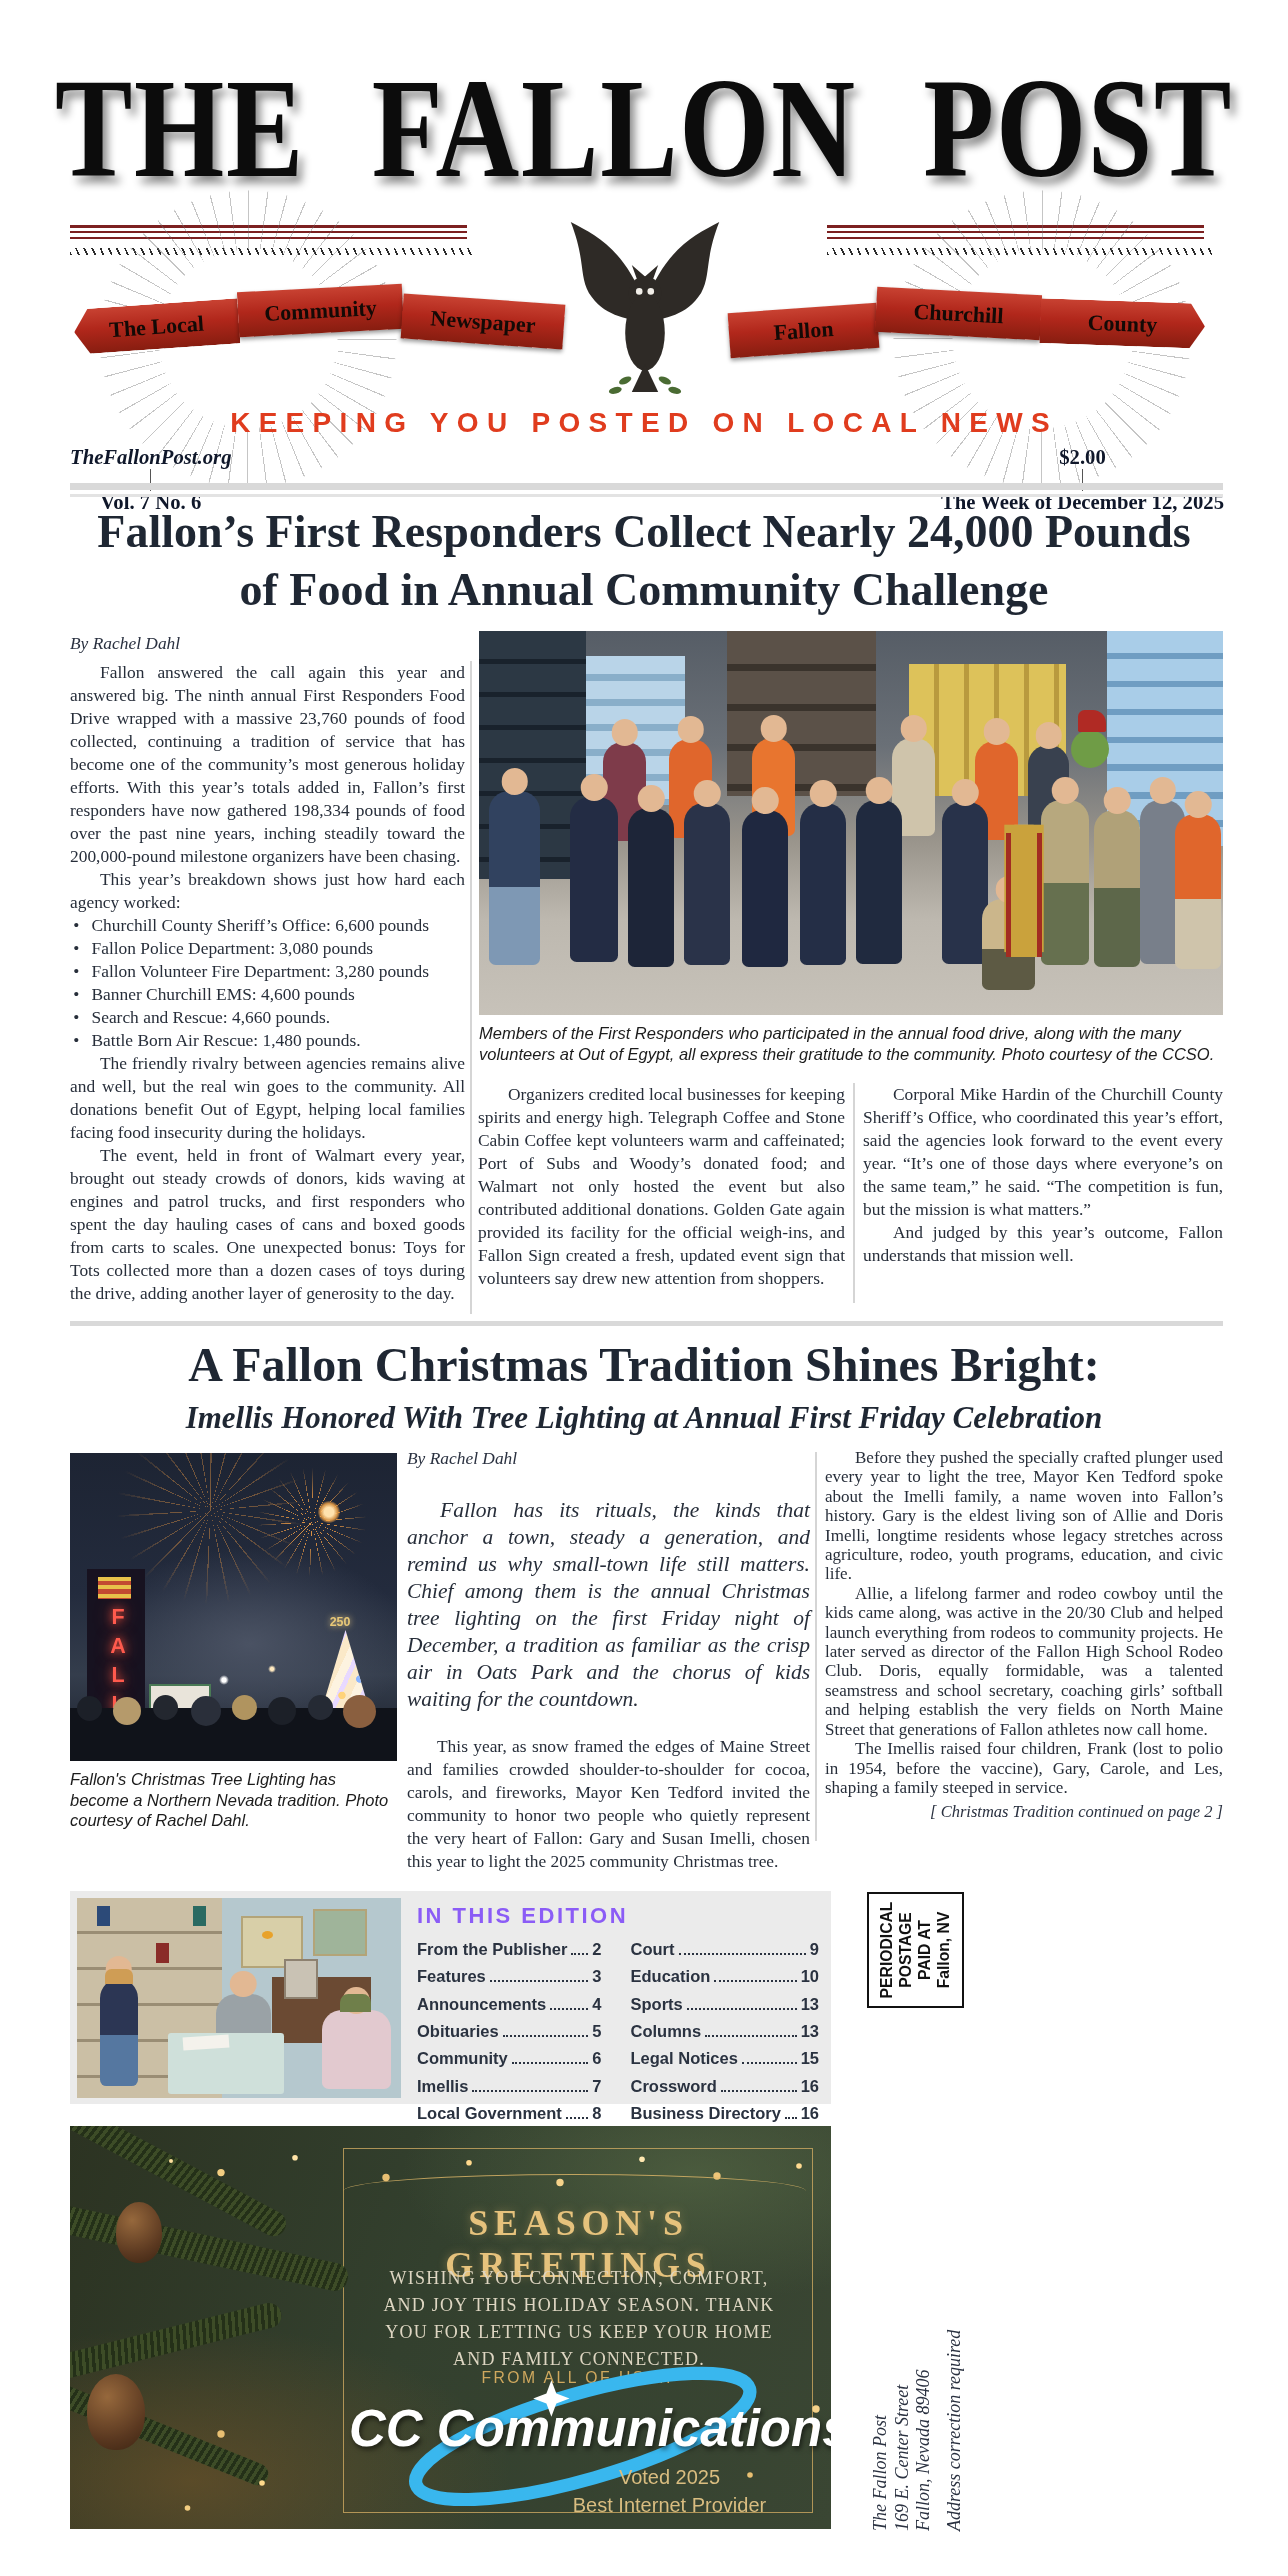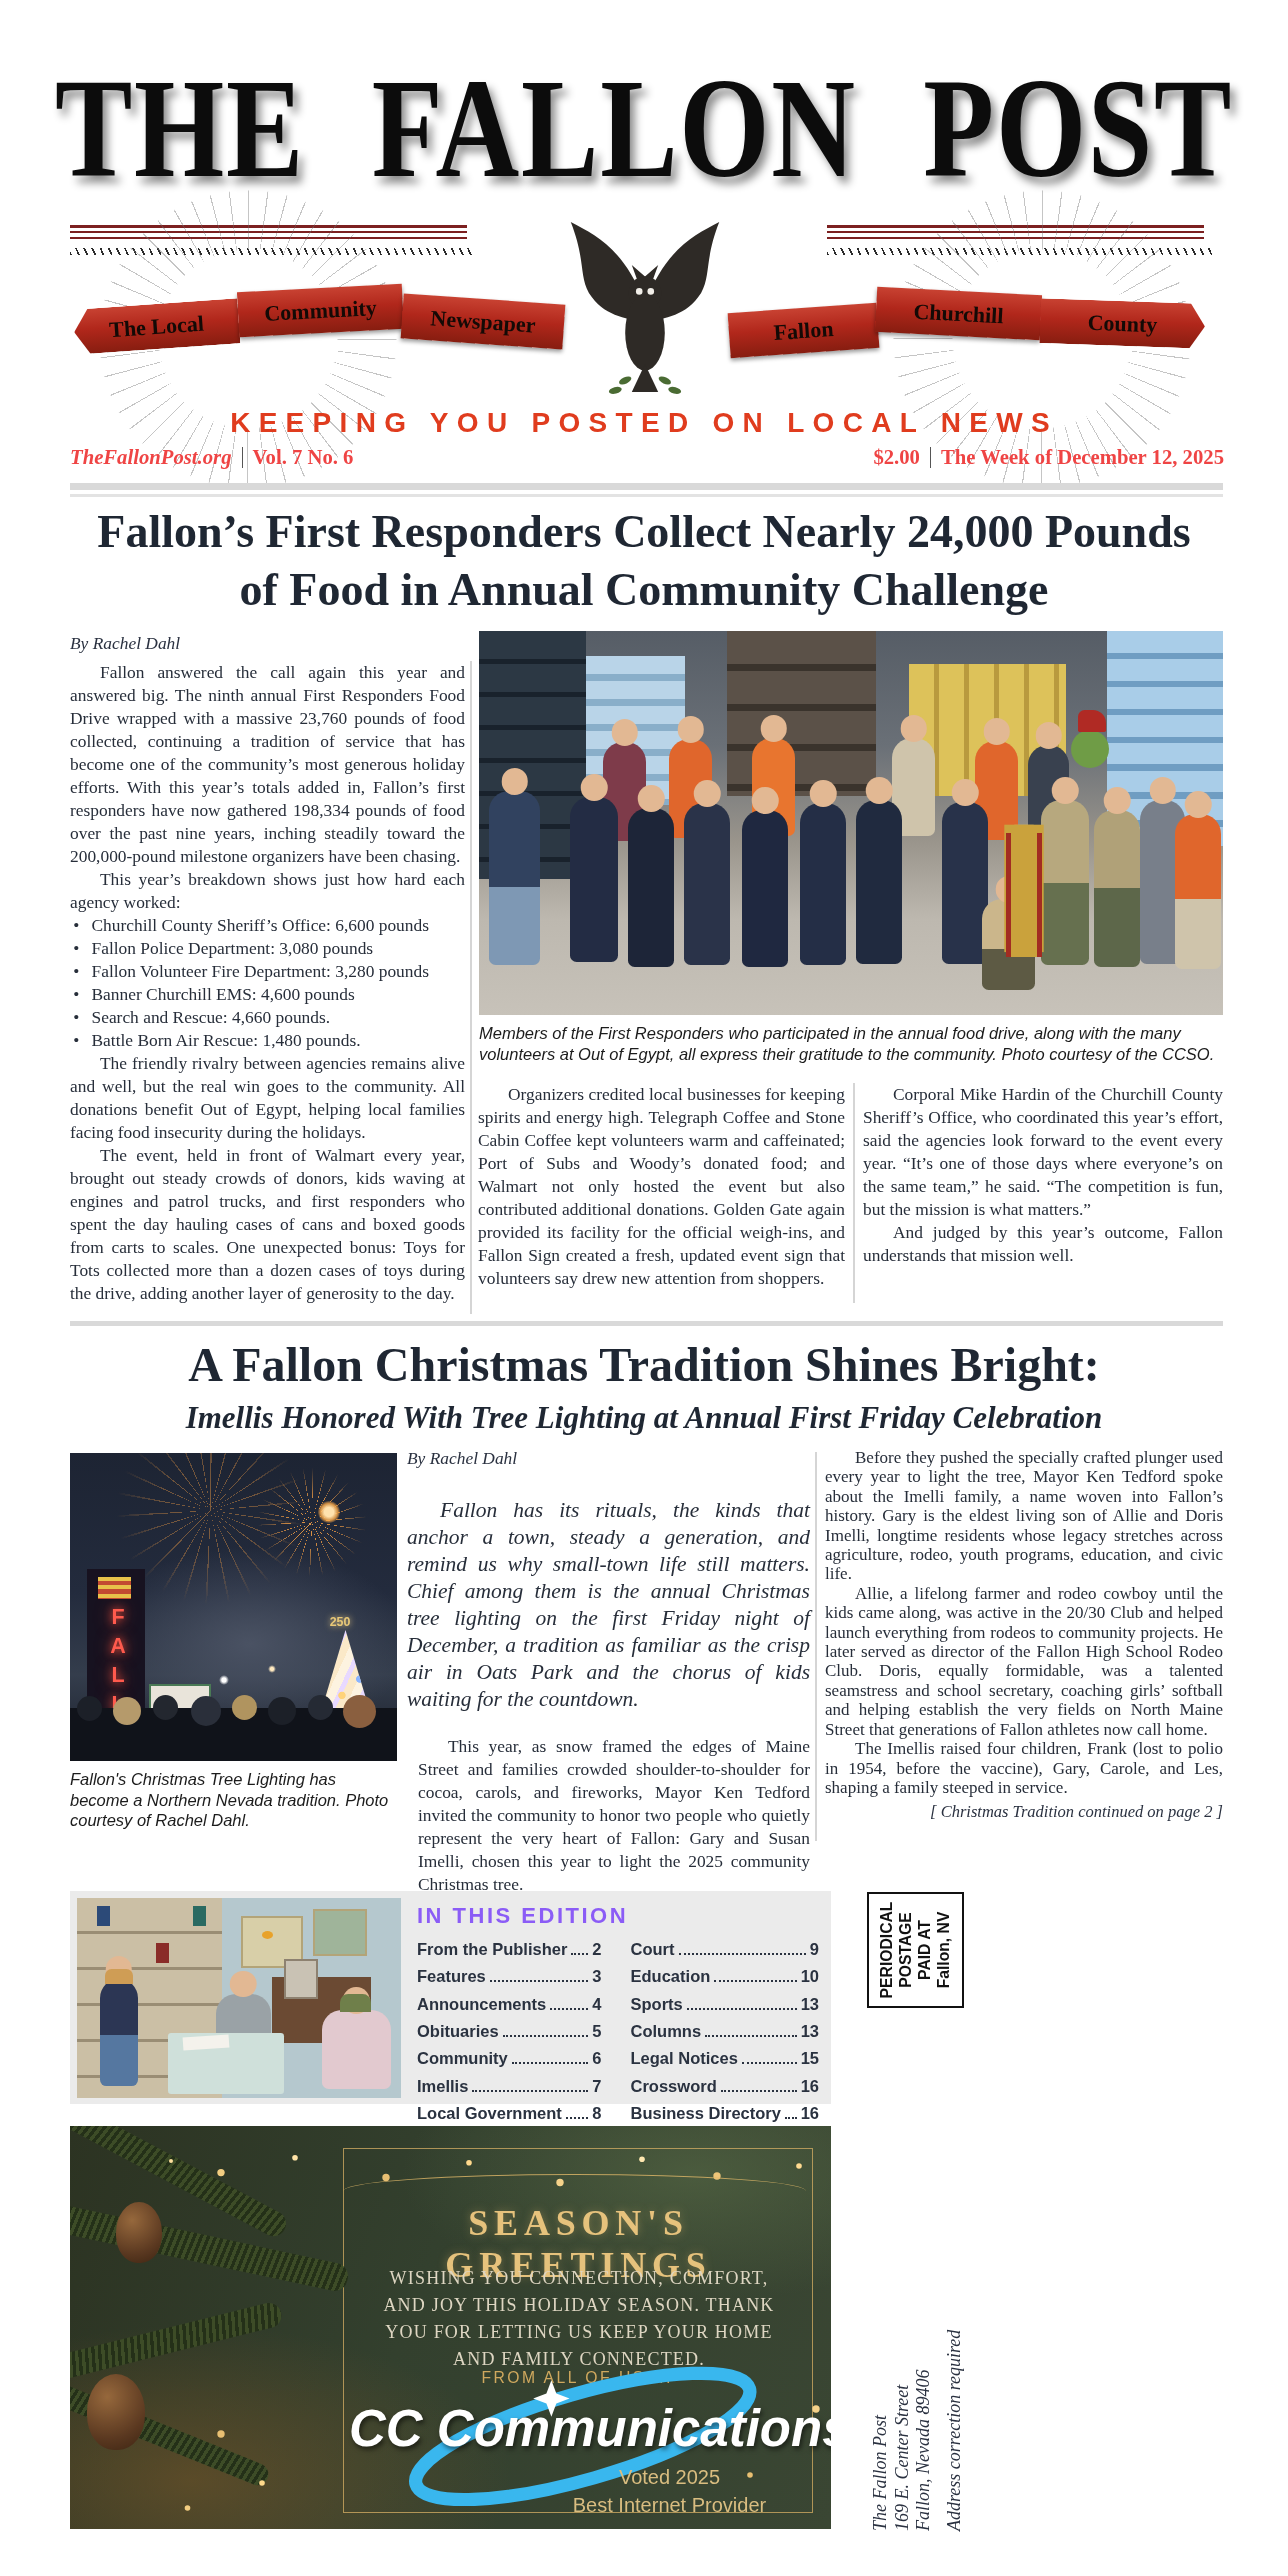--- a/index.html
+++ b/index.html
@@ -18,21 +18,21 @@
     -webkit-mask:radial-gradient(circle,rgba(0,0,0,0) 0 42%,#000 43% 70%,rgba(0,0,0,0) 71%);
             mask:radial-gradient(circle,rgba(0,0,0,0) 0 42%,#000 43% 70%,rgba(0,0,0,0) 71%);}
   .ribbon{position:absolute;height:45px;display:flex;align-items:center;justify-content:center;
     background:linear-gradient(180deg,#c84232 0%,#b1271b 45%,#871d10 100%);
     box-shadow:0 2.5px 4.1px rgba(0,0,0,.4);color:#140a06;font-weight:700;font-size:22px;
     font-family:"Liberation Serif",serif;}
   .tail-l{clip-path:polygon(9% 0,100% 0,100% 100%,9% 100%,0 50%);}
   .tail-r{clip-path:polygon(0 0,91% 0,100% 50%,91% 100%,0 100%);}
   .tagline{width:100%;text-align:center;font-family:"Liberation Sans",sans-serif;font-weight:700;
     font-size:28px;letter-spacing:8.3px;color:#e03c1e;}
-  .infobar{font-weight:700;font-size:20.7px;color:#ef4444;display:flex;align-items:center;}
+  .infobar{font-weight:700;font-size:20.7px;color:#0f172a;display:flex;align-items:center;flex-direction:column;}
   .divider{display:inline-block;width:0;border-left:1.7px solid #555;height:21.5px;margin:0 10px;}
   .grayrule{background:#d9d9d9;}
   .grayrule2{background:#e3e3e3;}
 
   
   .headline{width:100%;text-align:center;font-weight:700;color:#1f2733;font-size:46px;line-height:58px;}
   .byline{font-style:italic;font-size:17.4px;color:#2a3140;}
   .body-col{font-size:17.4px;line-height:23px;text-align:justify;}
   .para{text-indent:30px;margin:0;}
   .bullet{margin:0;padding-left:21.5px;position:relative;}
@@ -266,21 +266,21 @@
     <div class="abs" style="left:198px;bottom:36px;width:28px;height:28px;border-radius:50%;background:#1c2028;"></div>
     <div class="abs" style="left:238px;bottom:41px;width:25px;height:25px;border-radius:50%;background:#252a34;"></div>
     <div class="abs" style="left:273px;bottom:33px;width:33px;height:33px;border-radius:50%;background:#8a5f3f;"></div>
   </div>
 
   <div class="abs caption" style="left:70px;top:1769px;width:327px;">Fallon's Christmas Tree Lighting has become a Northern Nevada tradition. Photo courtesy of Rachel Dahl.</div>
 
   <div class="abs" style="left:407px;top:1448px;width:403px;">
     <div class="byline">By Rachel Dahl</div>
     <div class="lede" style="margin-top:28px;">Fallon has its rituals, the kinds that anchor a town, steady a generation, and remind us why small-town life still matters. Chief among them is the annual Christmas tree lighting on the first Friday night of December, a tradition as familiar as the crisp air in Oats Park and the chorus of kids waiting for the countdown.</div>
-    <div class="body-col" style="margin-top:21.5px;margin-left:11px;">
+    <div class="body-col" style="margin-top:21.5px;">
       <p class="para">This year, as snow framed the edges of Maine Street and families crowded shoulder-to-shoulder for cocoa, carols, and fireworks, Mayor Ken Tedford invited the community to honor two people who quietly represent the very heart of Fallon: Gary and Susan Imelli, chosen this year to light the 2025 community Christmas tree.</p>
     </div>
   </div>
 
   <div class="abs vrule" style="left:815px;top:1452px;height:389px;"></div>
 
   <div class="abs body-col" style="left:825px;top:1448px;width:398px;font-size:17px;line-height:19.4px;">
     <p class="para">Before they pushed the specially crafted plunger used every year to light the tree, Mayor Ken Tedford spoke about the Imelli family, a name woven into Fallon’s history. Gary is the eldest living son of Allie and Doris Imelli, longtime residents whose legacy stretches across agriculture, rodeo, youth programs, education, and civic life.</p>
     <p class="para">Allie, a lifelong farmer and rodeo cowboy until the kids came along, was active in the 20/30 Club and helped launch everything from rodeos to community projects. He later served as director of the Fallon High School Rodeo Club. Doris, equally formidable, was a talented seamstress and school secretary, coaching girls’ softball and helping establish the very fields on North Maine Street that generations of Fallon athletes now call home.</p>
     <p class="para">The Imellis raised four children, Frank (lost to polio in 1954, before the vaccine), Gary, Carole, and Les, shaping a family steeped in service.</p>

